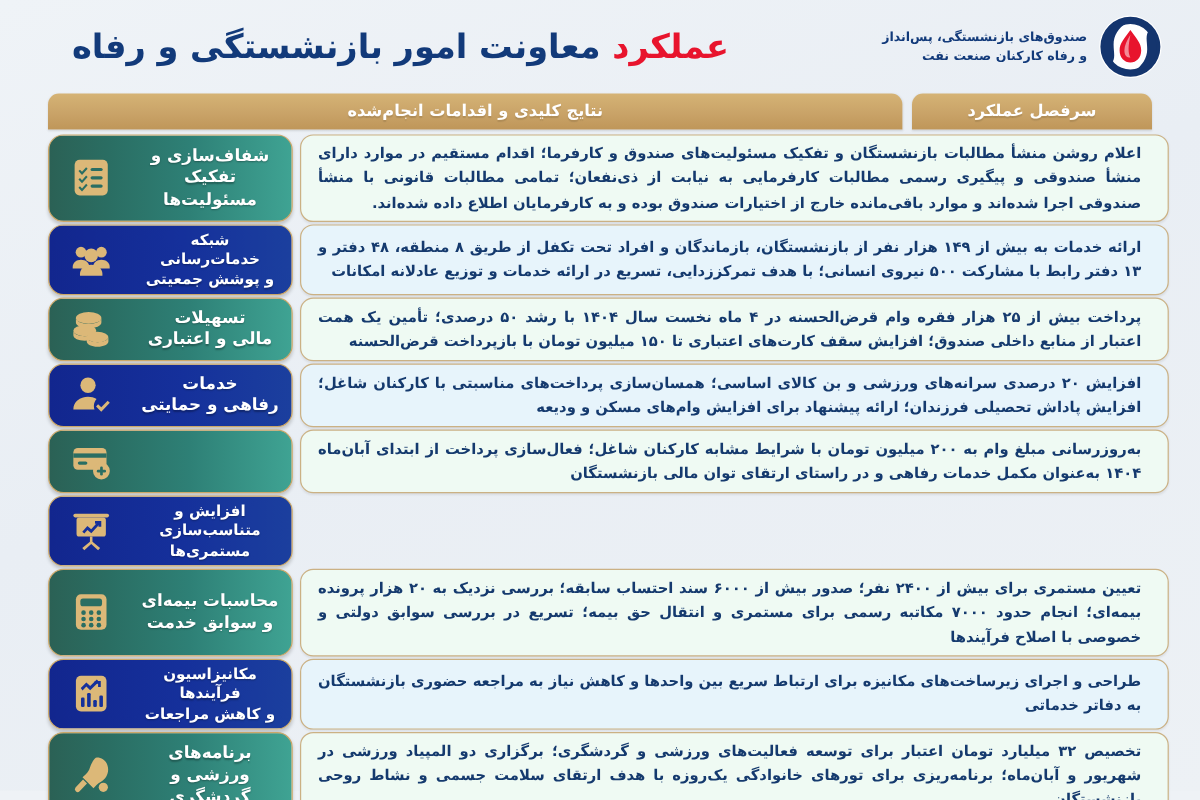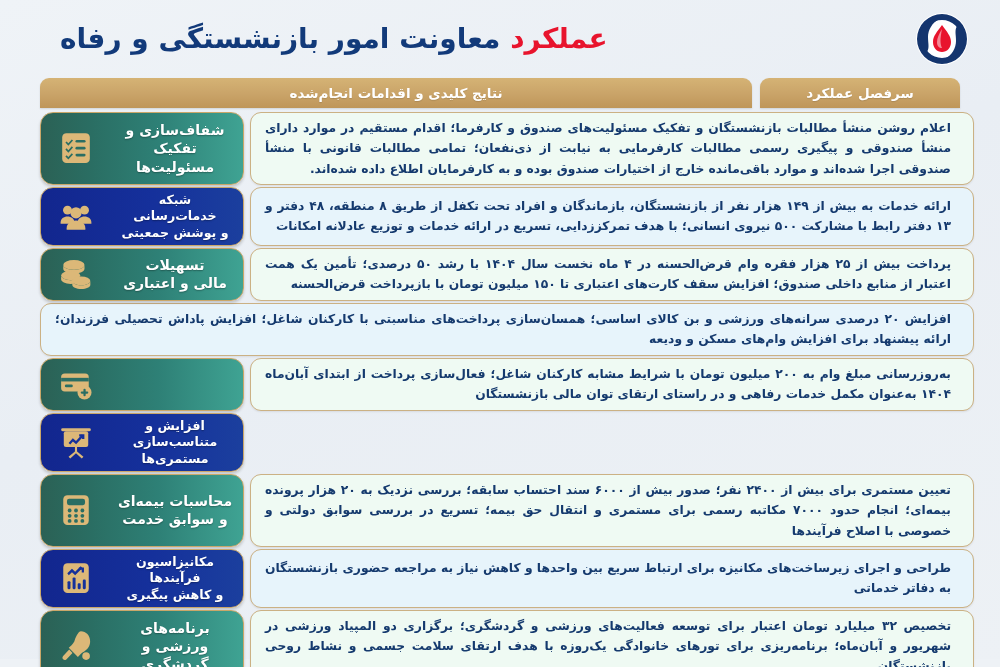--- a/index.html
+++ b/index.html
@@ -217,20 +217,24 @@
           <path d="M44 14 C50 20 52 30 48 38 C45 44 38 48 31 48
                    C38 44 42 37 42 30 C42 23 40 18 44 14 Z" fill="#14356e"></path>
           <path d="M12 42 C6 36 4 26 8 18 C11 12 18 8 25 8
                    C18 12 14 19 14 26 C14 33 16 38 12 42 Z" fill="#14356e"></path>
           <path d="M28 14 C33 21 37 25 37 31 C37 37 33 41 28 41
                    C23 41 19 37 19 31 C19 25 23 21 28 14 Z" fill="#e8142d"></path>
           <path d="M28 18 C25 23 23 27 23 31 C23 35 25 37 28 37
                    C26 33 26 28 28 18 Z" fill="#ffffff" opacity="0.5"></path>
         </svg>
       </div>
+      <div class="brand-text">
+        <div>صندوق‌های بازنشستگی، پس‌انداز</div>
+        <div>و رفاه کارکنان صنعت نفت</div>
+      </div>
     </div>
 
     <div class="title-wrap">
       <span class="main-title"><span class="t-red">عملکرد</span><span class="t-navy"> معاونت امور بازنشستگی و رفاه</span></span>
     </div>
   </div>
 
   <div class="col-headers">
     <div class="hdr hdr-left">نتایج کلیدی و اقدامات انجام‌شده</div>
     <div class="hdr hdr-right">سرفصل عملکرد</div>
@@ -295,20 +299,34 @@
             </svg>
           </div>
        <div class="cat-label">تسهیلات
 مالی و اعتباری</div>
      </div>
      <div class="content mint">
        <div class="content-text">پرداخت بیش از ۲۵ هزار فقره وام قرض‌الحسنه در ۴ ماه نخست سال ۱۴۰۴ با رشد ۵۰ درصدی؛ تأمین یک همت اعتبار از منابع داخلی صندوق؛ افزایش سقف کارت‌های اعتباری تا ۱۵۰ میلیون تومان با بازپرداخت قرض‌الحسنه</div>
      </div>
       </div>
       <div class="row">
+        <div class="cat navy">
+       <div class="cat-icon">
+            <svg viewBox="0 0 32 32">
+              <g fill="#dcb878">
+     <circle cx="13.5" cy="8.5" r="6"></circle>
+     <path d="M2 27.5c0-6 5.2-10 11.5-10 2.5 0 4.8.6 6.7 1.7-1.3 1.5-2.1 3.4-2.1 5.5 0 1 .2 2 .5 2.8z"></path>
+     <path d="M24.5 17.5a6.6 6.6 0 1 0 0 13.2 6.6 6.6 0 0 0 0-13.2z" opacity="0"></path>
+     <path d="M19.8 25.1l1.6-1.7 2.5 2.4 5-5.2 1.7 1.6-6.7 7z"></path>
+              </g>
+            </svg>
+          </div>
+       <div class="cat-label">خدمات
+رفاهی و حمایتی</div>
+     </div>
      <div class="content blue">
        <div class="content-text">افزایش ۲۰ درصدی سرانه‌های ورزشی و بن کالای اساسی؛ همسان‌سازی پرداخت‌های مناسبتی با کارکنان شاغل؛ افزایش پاداش تحصیلی فرزندان؛ ارائه پیشنهاد برای افزایش وام‌های مسکن و ودیعه</div>
      </div>
       </div>
       <div class="row">
         <div class="cat teal">
        <div class="cat-icon">
             <svg viewBox="0 0 32 32">
               <g fill="#dcb878">
      <rect x="2" y="6" width="26" height="17" rx="3.5"></rect>
@@ -385,21 +403,21 @@
        <path d="M18.7 6.2h4.8v4.6h-2.1V8.3h-2.7z"></path>
        <rect x="8" y="19" width="2.8" height="7.5" rx="1"></rect>
        <rect x="12.8" y="15.5" width="2.8" height="11" rx="1"></rect>
        <rect x="17.6" y="21" width="2.8" height="5.5" rx="1"></rect>
        <rect x="22.4" y="17.5" width="2.8" height="9" rx="1"></rect>
      </g>
               </g>
             </svg>
           </div>
        <div class="cat-label small">مکانیزاسیون فرآیندها
-و کاهش پیگیری</div>
+و کاهش مراجعات</div>
      </div>
      <div class="content blue">
        <div class="content-text">طراحی و اجرای زیرساخت‌های مکانیزه برای ارتباط سریع بین واحدها و کاهش نیاز به مراجعه حضوری بازنشستگان به دفاتر خدماتی</div>
      </div>
       </div>
       <div class="row">
         <div class="cat teal">
        <div class="cat-icon">
             <svg viewBox="0 0 32 32">
               <g fill="#dcb878">

